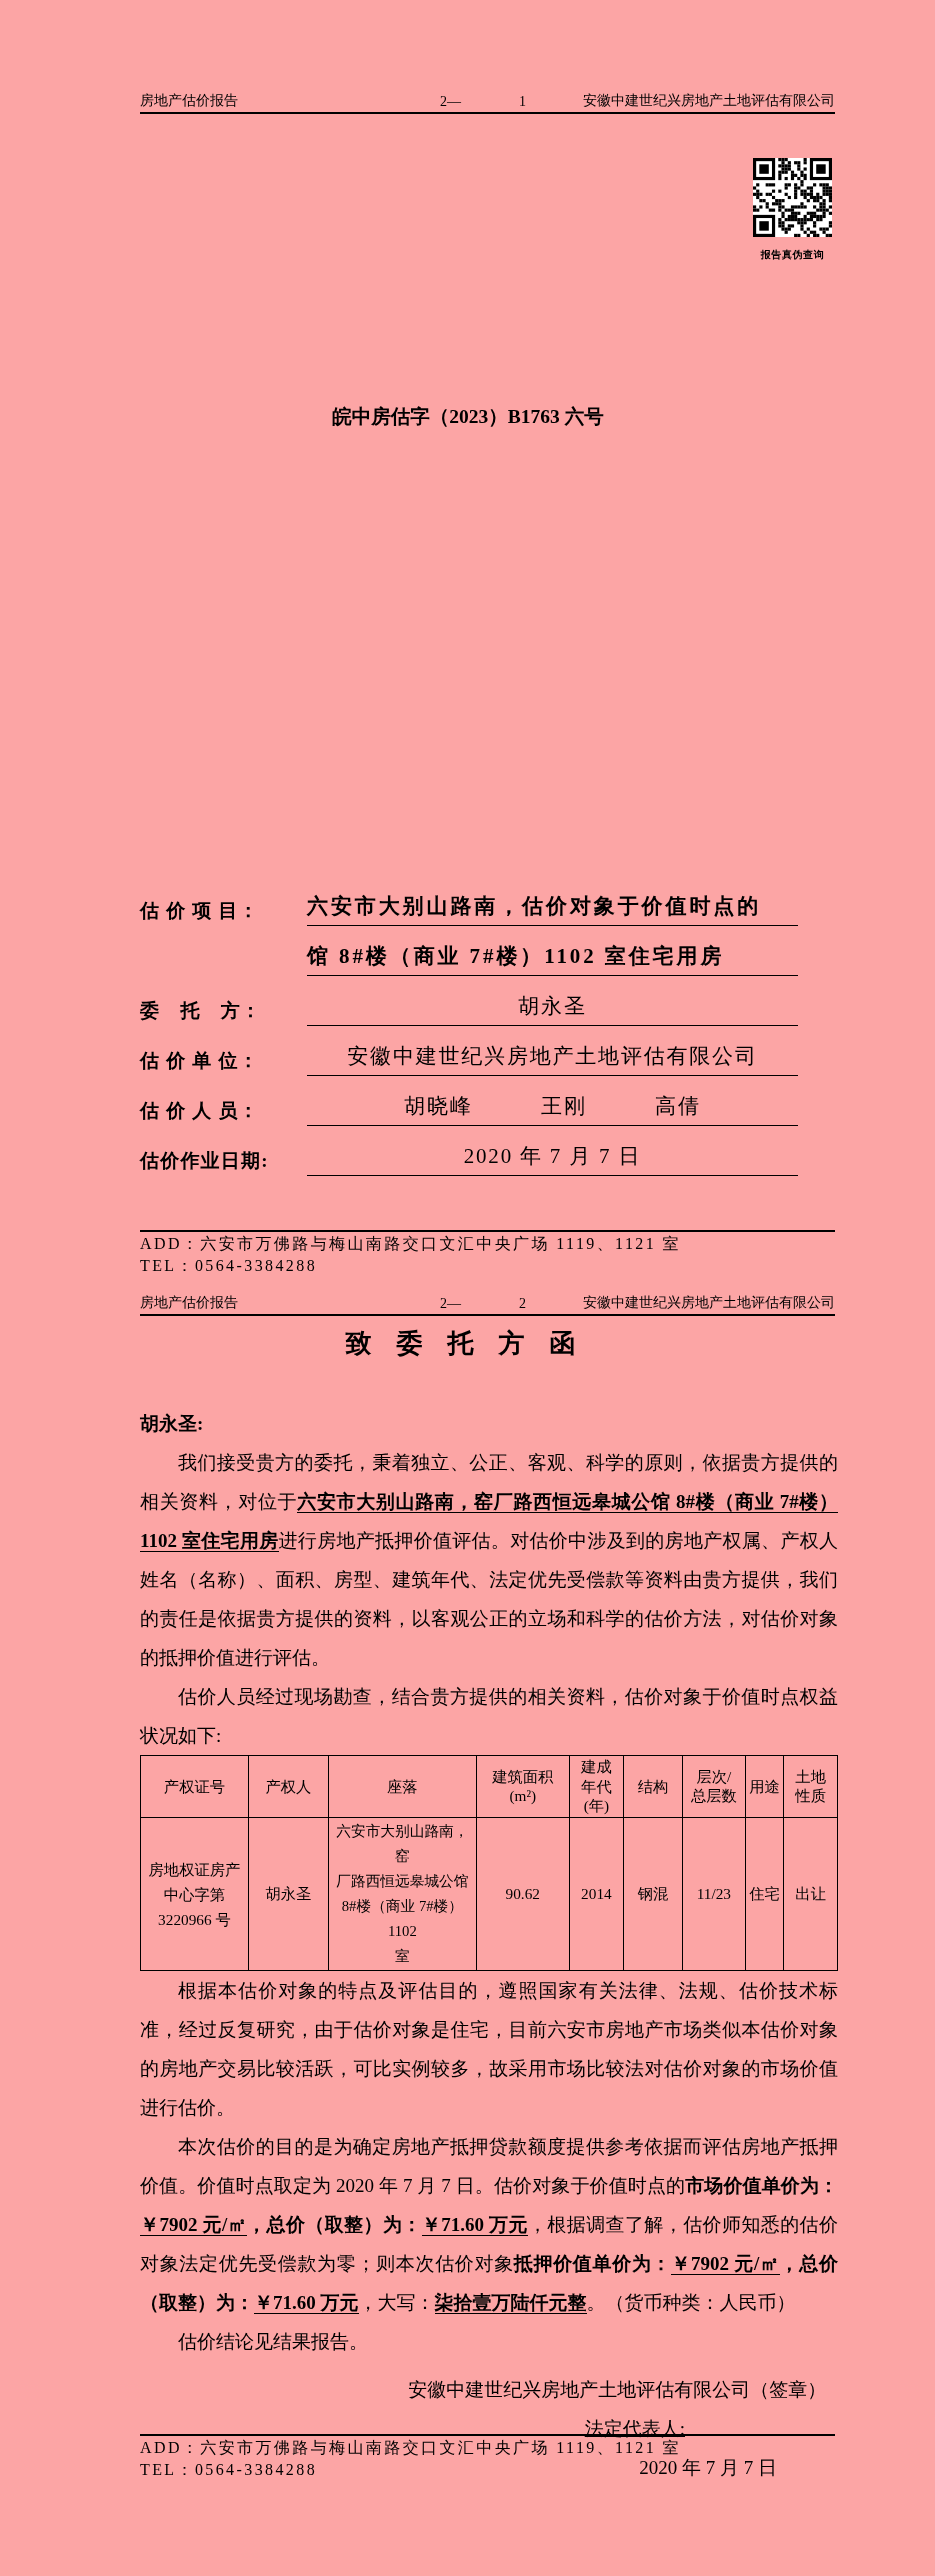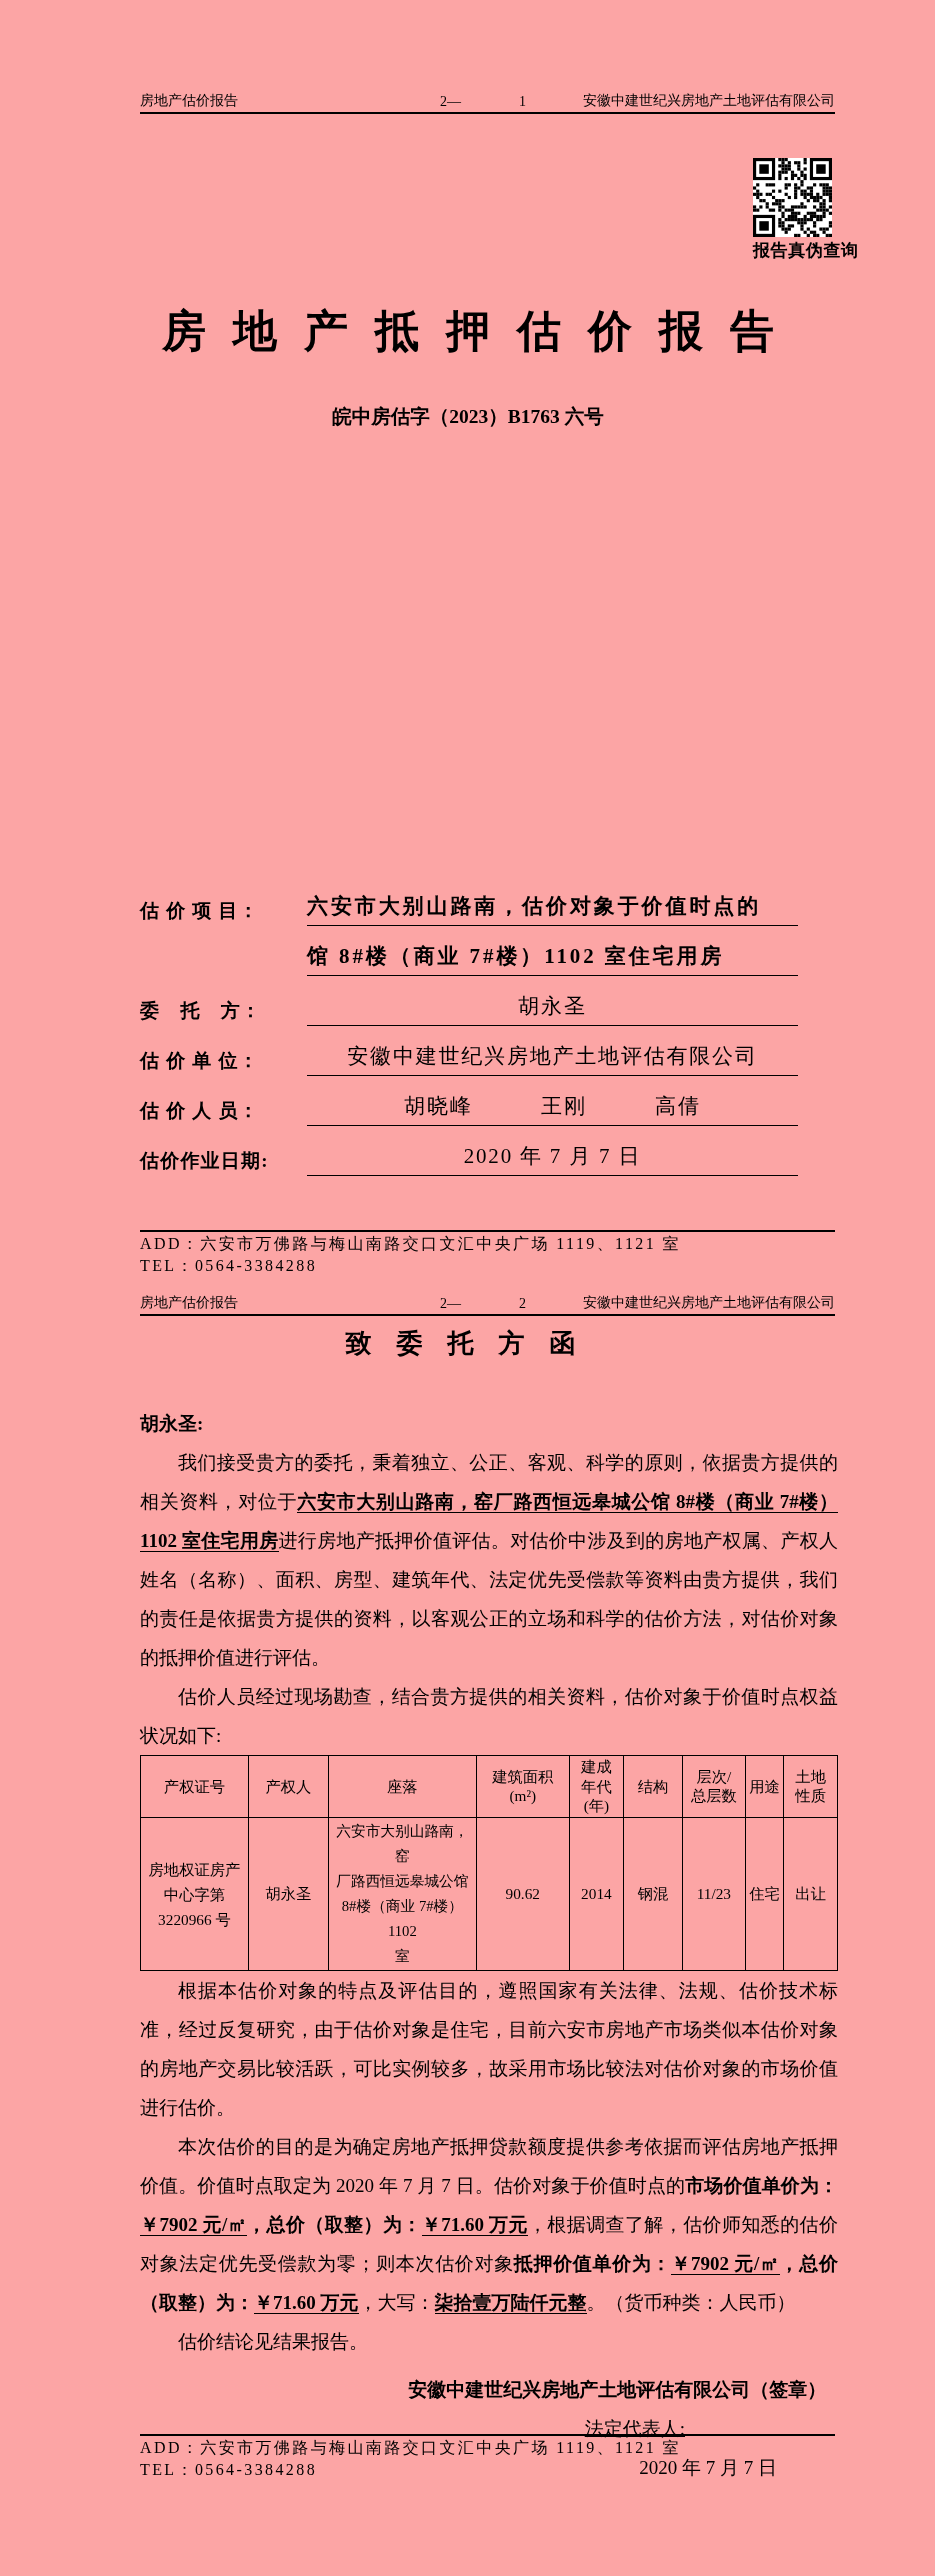--- a/index.html
+++ b/index.html
@@ -8,21 +8,21 @@
 
   
   .pgheader{position:absolute;left:140px;width:695px;height:21px;border-bottom:2.4px solid #000;font-size:14px;}
   .pgheader .hl{position:absolute;left:0;bottom:2.4px;white-space:nowrap;}
   .pgheader .hm1{position:absolute;left:300px;bottom:2.4px;}
   .pgheader .hm2{position:absolute;left:379px;bottom:2.4px;}
   .pgheader .hr{position:absolute;right:0;bottom:2.4px;white-space:nowrap;}
 
   
   .qrbox{position:absolute;left:753px;top:158px;width:79px;text-align:center;}
-  .qrbox .cap{margin-top:0;font-size:17px;font-weight:bold;letter-spacing:0.6px;white-space:nowrap;font-family:Liberation Mono, monospace;}
+  .qrbox .cap{margin-top:9px;font-size:10px;font-weight:bold;letter-spacing:0.6px;white-space:nowrap;font-family:Liberation Mono, monospace;}
 
   .title{position:absolute;left:0;top:302px;width:100%;text-align:center;font-size:44px;font-weight:bold;
          letter-spacing:27px;padding-left:27px;box-sizing:border-box;white-space:nowrap;}
   .docno{position:absolute;left:0;top:403px;width:100%;text-align:center;font-size:19.5px;font-weight:bold;}
 
   
   .form{position:absolute;left:140px;top:876px;width:658px;}
   .frow{position:relative;height:50px;}
   .flabel{position:absolute;left:0;bottom:2.4px;font-size:19px;font-weight:bold;letter-spacing:1.2px;white-space:nowrap;}
   .fval{position:absolute;left:167px;right:0;bottom:0;border-bottom:1.2px solid #000;
@@ -50,21 +50,21 @@
   table.rights th,table.rights td{border:1.2px solid #000;font-weight:normal;padding:1.2px 0.6px;
                vertical-align:middle;overflow:hidden;}
   table.rights thead tr{height:56px;}
   table.rights tbody tr{height:94px;}
   .preline{white-space:pre-line;}
   td.seat{font-size:14.7px;line-height:25px;}
   td.cert{line-height:25px;}
 
   .aftertable{margin-top:7px;}
   .sig{margin-top:8.3px;text-align:right;}
-  .sig .co{padding-right:11.8px;font-weight:bold;}
+  .sig .co{padding-right:11.8px;}
   .sig .rep{padding-right:153px;text-decoration:underline;}
   .sig .dt{padding-right:61px;}
 </style>
 </head>
 <body>
 
 <div id="doc">
 
   <div class="pgheader" style="top:91px;">
     <span class="hl">房地产估价报告</span>
@@ -281,21 +281,20 @@
           <rect x="96.48" y="0" width="37.52" height="37.52" fill="#000"></rect>
           <rect x="101.84" y="5.36" width="26.8" height="26.8" fill="#fff"></rect>
           <rect x="107.2" y="10.72" width="16.080000000000002" height="16.080000000000002" fill="#000"></rect>
           <rect x="0" y="96.48" width="37.52" height="37.52" fill="#000"></rect>
           <rect x="5.36" y="101.84" width="26.8" height="26.8" fill="#fff"></rect>
           <rect x="10.72" y="107.2" width="16.080000000000002" height="16.080000000000002" fill="#000"></rect>
         </svg></div>
     <div class="cap">报告真伪查询</div>
   </div>
 
-  <div class="title">房地产抵押估价报告</div>
   <div class="docno">皖中房估字（2023）B1763 六号</div>
 
   <div class="form">
     <div class="frow">
       <span class="flabel">估 价 项 目：</span>
       <span class="fval vbold">六安市大别山路南，估价对象于价值时点的</span>
     </div>
     <div class="frow">
       <span class="flabel"></span>
       <span class="fval vbold">馆 8#楼（商业 7#楼）1102 室住宅用房</span>

